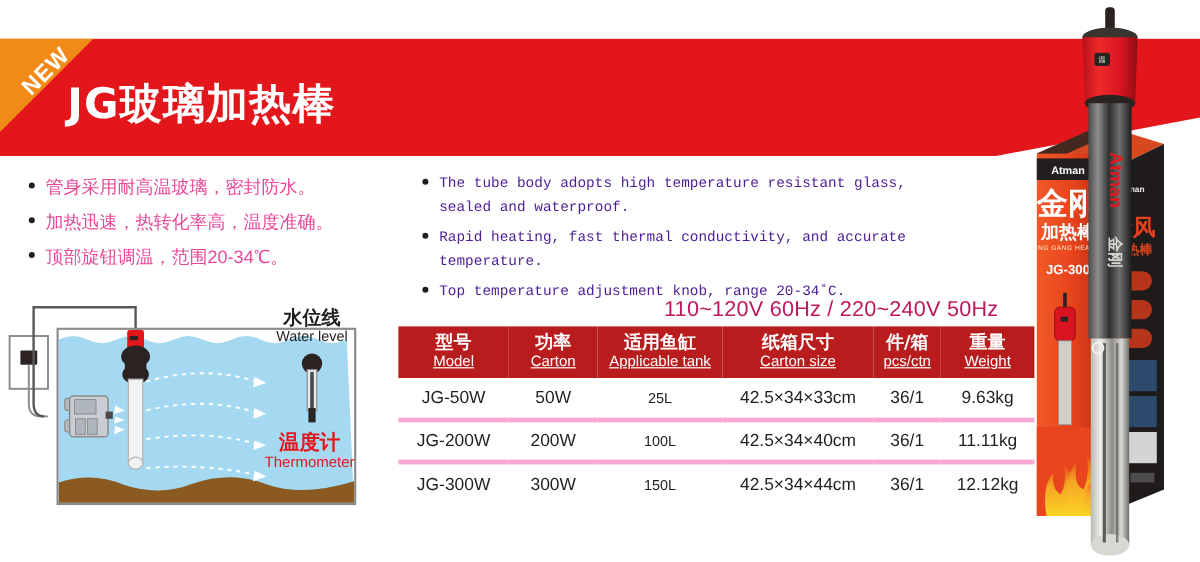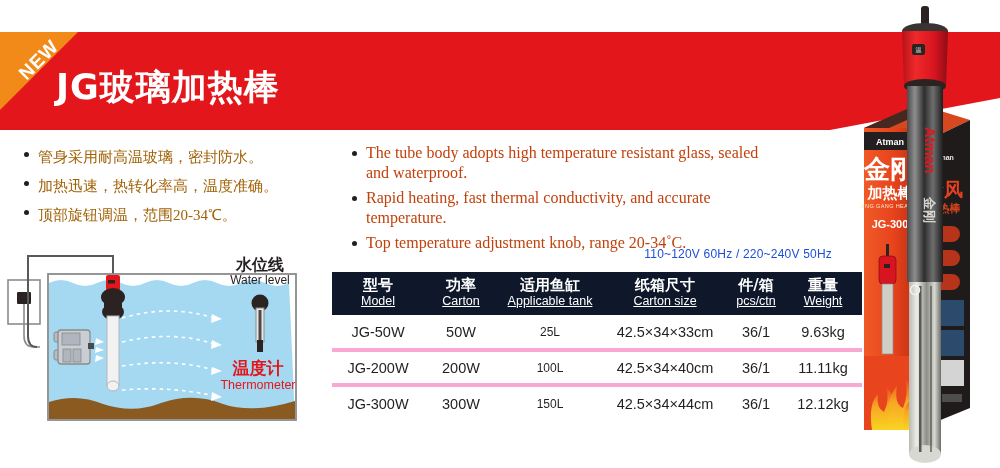--- a/index.html
+++ b/index.html
@@ -47,43 +47,43 @@
 
   
   .bullets { position: absolute; }
   .bullets li { list-style: none; position: relative; padding-left: 16px; }
   .bullets li::before {
     content: ""; position: absolute; left: 2px; top: 0.52em;
     width: 5px; height: 5px; border-radius: 50%; background: #231f20;
   }
   .bul-cn { left: 22px; top: 144px; width: 330px; }
   .bul-cn li {
-    font-family: Liberation Serif, serif; font-size: 15px; color: #a16207;
+    font-family: Liberation Sans, sans-serif; font-size: 15px; color: #ec4899;
     line-height: 26px; margin-bottom: 3px;
   }
   .bul-en { left: 350px; top: 143px; width: 420px; }
   .bul-en li {
-    font-family: Liberation Serif, serif; font-size: 16px; color: #c2410c;
+    font-family: Liberation Mono, monospace; font-size: 12px; color: #4c1d95;
     line-height: 20px; margin-bottom: 5px;
   }
 
   
   .tank-wrap { position: absolute; left: 0; top: 250px; width: 330px; height: 200px; }
 
   
   .voltage {
     position: absolute; right: 168px; top: 247px;
-    font-size: 12px; color: #1d4ed8; font-family: "Liberation Sans", sans-serif;
+    font-size: 18px; color: #be185d; font-family: "Liberation Sans", sans-serif;
     letter-spacing: 0.2px; white-space: nowrap;
   }
   table.spec {
     position: absolute; left: 332px; top: 272px; width: 500px;
     border-collapse: collapse; table-layout: fixed;
   }
-  table.spec thead th { background: #0f172a; color: #ffffff; padding: 4px 0 6px; }
+  table.spec thead th { background: #b91c1c; color: #ffffff; padding: 4px 0 6px; }
   .th-cn { display: block; font-size: 15px; font-family: "DejaVu Sans", sans-serif; line-height: 18px; }
   .th-en { display: block; font-size: 12.5px; font-family: "Liberation Sans", sans-serif; line-height: 15px; font-weight: normal; text-decoration: underline; }
   table.spec tbody td {
     font-size: 14.5px; color: #231f20; text-align: center; height: 35px;
     border-bottom: 4px solid #f9a8d4; font-family: "Liberation Sans", sans-serif;
   }
   table.spec tbody tr:last-child td { border-bottom: none; }
   table.spec tbody td.tank-col { font-size: 12px; text-align: center; }
   .col-model { width: 92px; } .col-power { width: 74px; }
   .col-tank { width: 104px; } .col-carton { width: 126px; }

